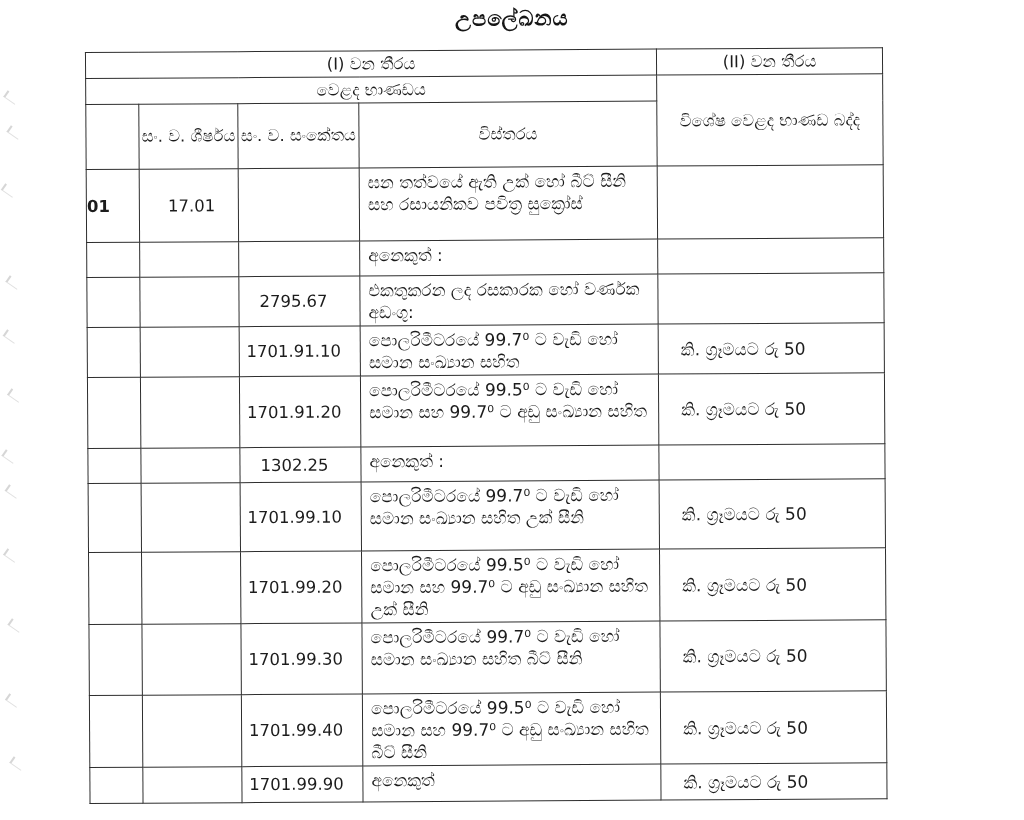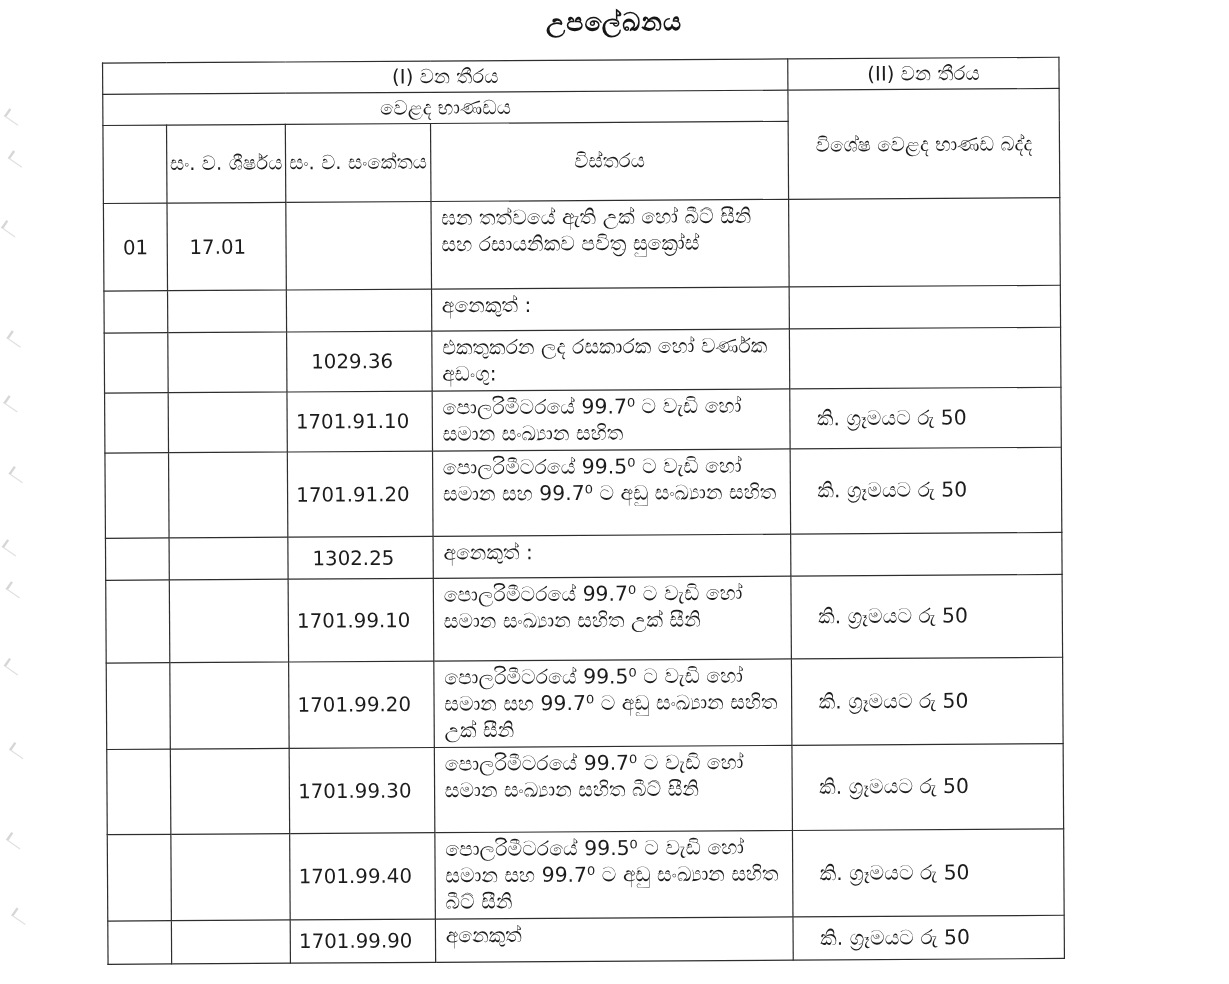--- a/index.html
+++ b/index.html
@@ -50,22 +50,22 @@
   .center { text-align: center; }
   tr.h-a td { height: 25px; font-size: 16.5px; }
   tr.h-b td { height: 25px; font-size: 16.5px; }
   tr.h-c td { height: 64px; line-height: 26px; font-size: 16.5px; }
   td.duty-head {
     line-height: 27px;
     font-size: 17px;
     padding: 0 26px;
     text-align: center;
   }
-  tbody td.c-no   { text-align: center; font-size: 16.5px; }
-  tbody td.c-hd   { text-align: left; padding-left: 18px; font-size: 16.5px; }
+  tbody td.c-no   { font-size: 16.5px; font-weight: bold; }
+  tbody td.c-hd   { text-align: left; padding-left: 28px; font-size: 16.5px; }
   tbody td.c-code { text-align: center; padding-right: 12px; font-size: 16.5px; }
   tbody td.c-desc {
     text-align: left;
     vertical-align: top;
     padding: 3px 6px 2px 8px;
     line-height: 22px;
   }
   tbody td.c-duty {
     text-align: left;
     padding-left: 22px;
@@ -123,21 +123,21 @@
       <tr style="height:35px">
         <td class="c-no"></td>
         <td class="c-hd"></td>
         <td class="c-code"></td>
         <td class="c-desc">අනෙකුත් :</td>
         <td class="c-duty"></td>
       </tr>
       <tr style="height:49px">
         <td class="c-no"></td>
         <td class="c-hd"></td>
-        <td class="c-code">1029.36</td>
+        <td class="c-code">2795.67</td>
         <td class="c-desc">එකතුකරන ලද රසකාරක හෝ වර්ණක අඩංගු:</td>
         <td class="c-duty"></td>
       </tr>
       <tr style="height:45px">
         <td class="c-no"></td>
         <td class="c-hd"></td>
         <td class="c-code">1701.91.10</td>
         <td class="c-desc">පොලරිමීටරයේ 99.7⁰ ට වැඩි හෝ සමාන සංඛ්‍යාන සහිත</td>
         <td class="c-duty">කි. ග්‍රෑමයට රු 50</td>
       </tr>

